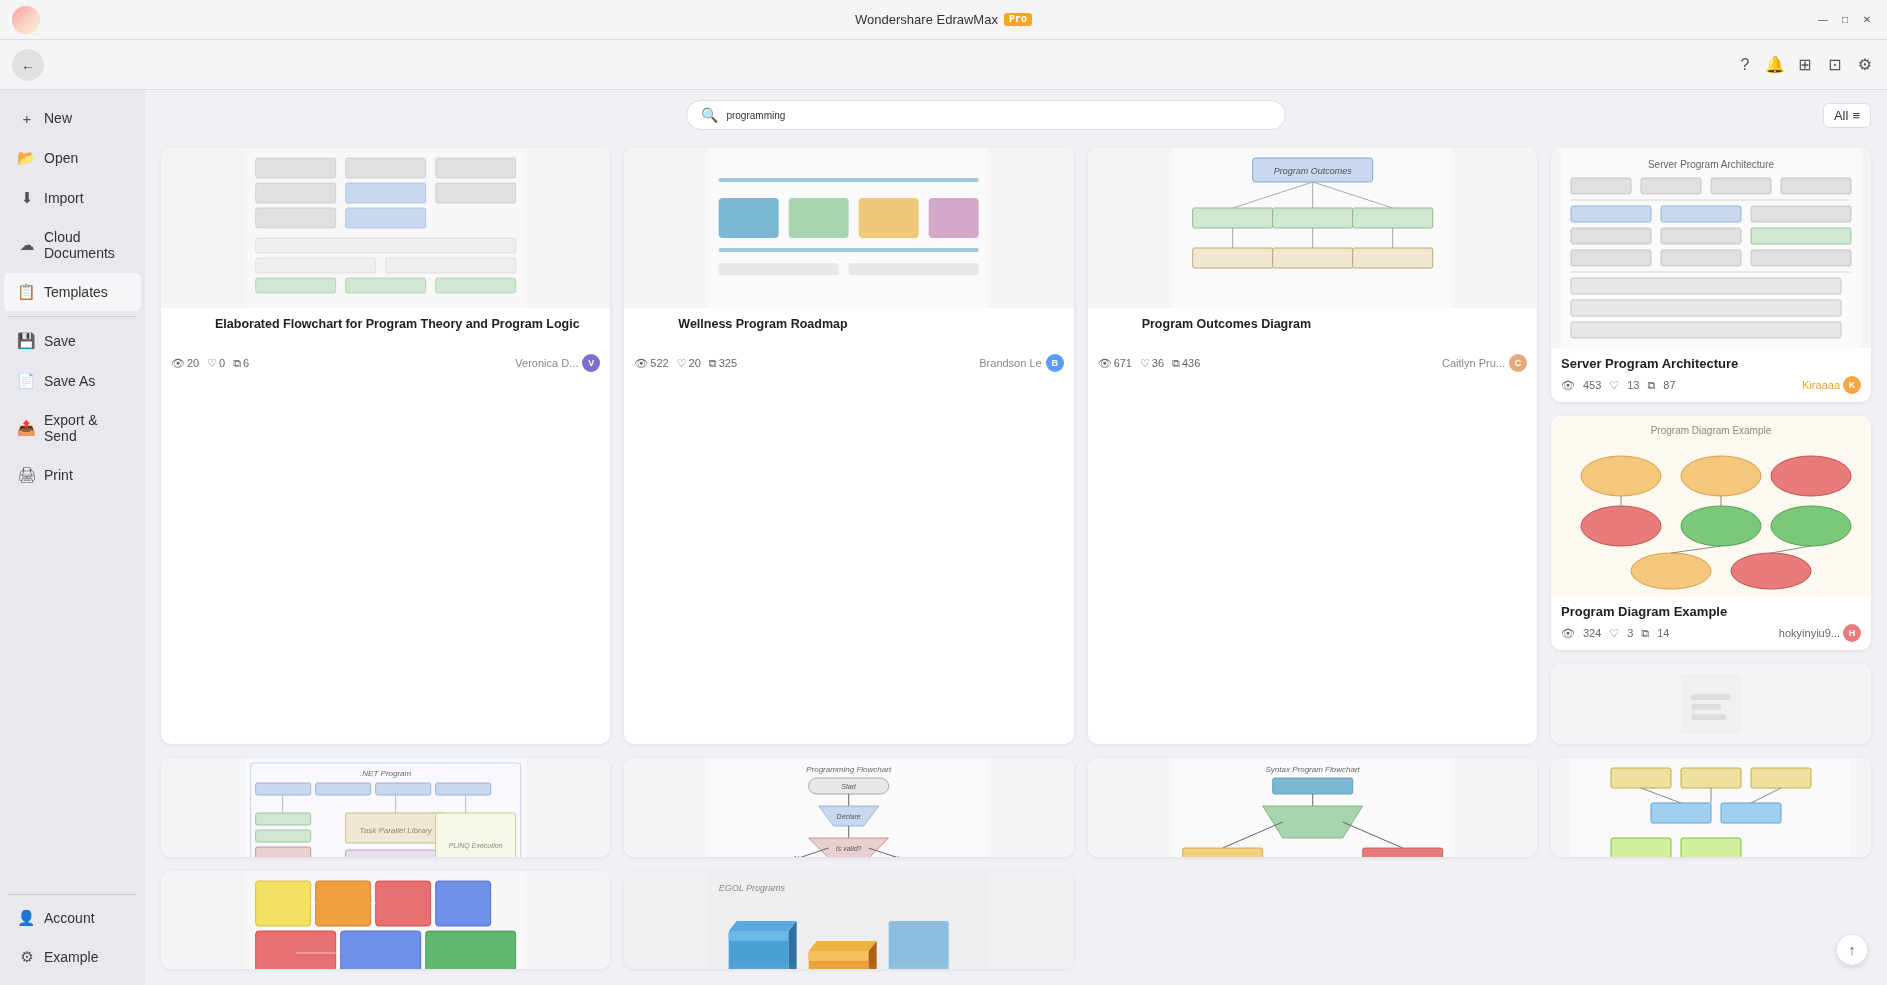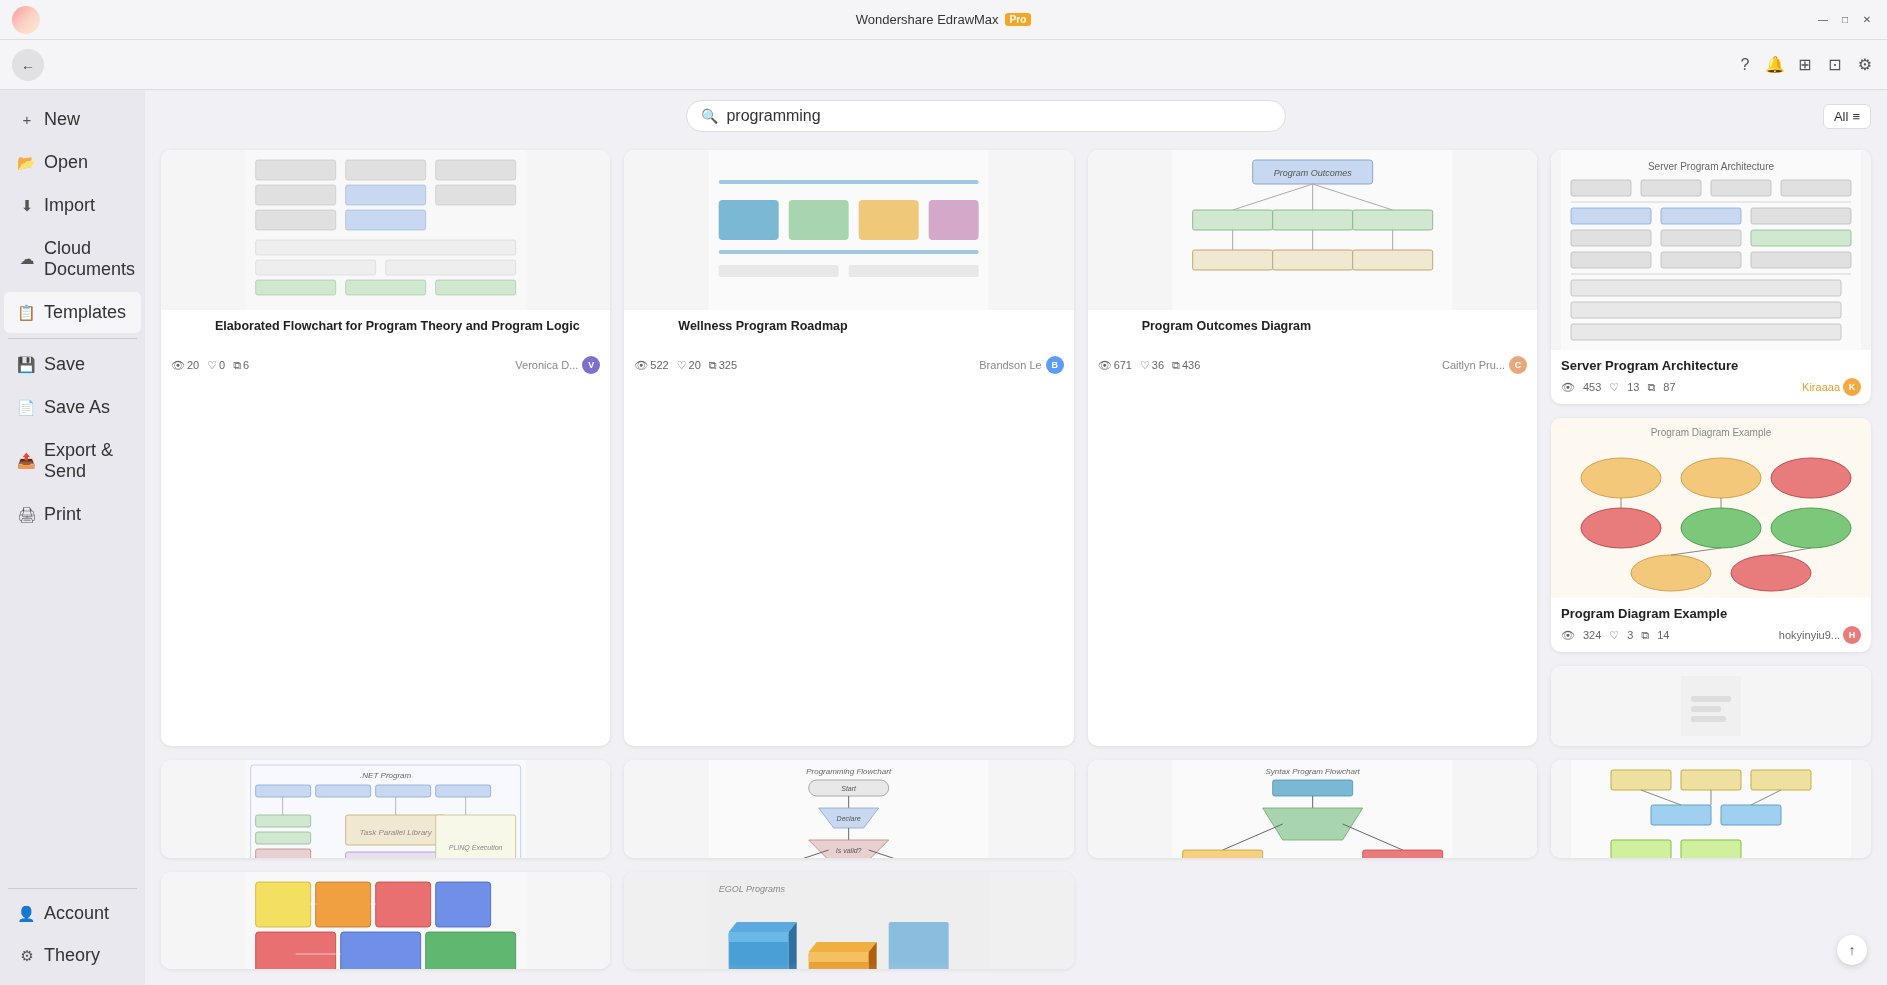--- a/index.html
+++ b/index.html
@@ -23,20 +23,21 @@
       align-items: center;
       gap: 6px;
     }
     .pro-badge {
       background: #f5a623;
       color: white;
       font-size: 10px;
       padding: 1px 5px;
       border-radius: 3px;
       font-weight: bold;
+      font-family: Liberation Mono, monospace;
     }
     .window-controls {
       position: absolute;
       right: 12px;
       display: flex;
       gap: 6px;
       align-items: center;
     }
     .win-ctrl {
       width: 16px;
@@ -93,21 +94,21 @@
       gap: 8px;
       padding: 10px 14px;
       cursor: pointer;
       border-radius: 6px;
       margin: 1px 4px;
       font-size: 13px;
       color: #333;
     }
     .sidebar-item.active { background: rgba(255,255,255,0.6); }
     .sidebar-item-icon { width: 18px; height: 18px; display: flex; align-items: center; justify-content: center; font-size: 15px; color: #555; flex-shrink: 0; }
-    .sidebar-item-label { font-size: 18px; }
+    .sidebar-item-label { font-size: 14px; }
     .sidebar-bottom { margin-top: auto; }
     .sidebar-divider { height: 1px; background: #ccc; margin: 4px 8px; }
 
     
     .content {
       flex: 1;
       display: flex;
       flex-direction: column;
       overflow: hidden;
       background: #f0f0f5;
@@ -131,21 +132,21 @@
       border-radius: 20px;
       padding: 6px 14px;
       gap: 8px;
       border: 1px solid #ddd;
       margin: 0 auto;
     }
     .search-icon { color: #888; font-size: 14px; }
     .search-input {
       border: none;
       outline: none;
-      font-size: 16px;
+      font-size: 10px;
       flex: 1;
       color: #333;
       background: transparent;
     }
     .filter-btn {
       display: flex;
       align-items: center;
       gap: 4px;
       font-size: 13px;
       color: #333;
@@ -344,21 +345,21 @@
       <span class="sidebar-item-label">Print</span>
     </div>
     <div class="sidebar-bottom">
       <div class="sidebar-divider"></div>
       <div class="sidebar-item">
         <span class="sidebar-item-icon">👤</span>
         <span class="sidebar-item-label">Account</span>
       </div>
       <div class="sidebar-item">
         <span class="sidebar-item-icon">⚙</span>
-        <span class="sidebar-item-label">Theory</span>
+        <span class="sidebar-item-label">Example</span>
       </div>
     </div>
   </div>
 
   <div class="content">
 
     <div class="search-bar-container">
       <div style="flex:1; display:flex; align-items:center; justify-content:center; gap:12px;">
         <div class="search-bar">
           <span class="search-icon">🔍</span>

